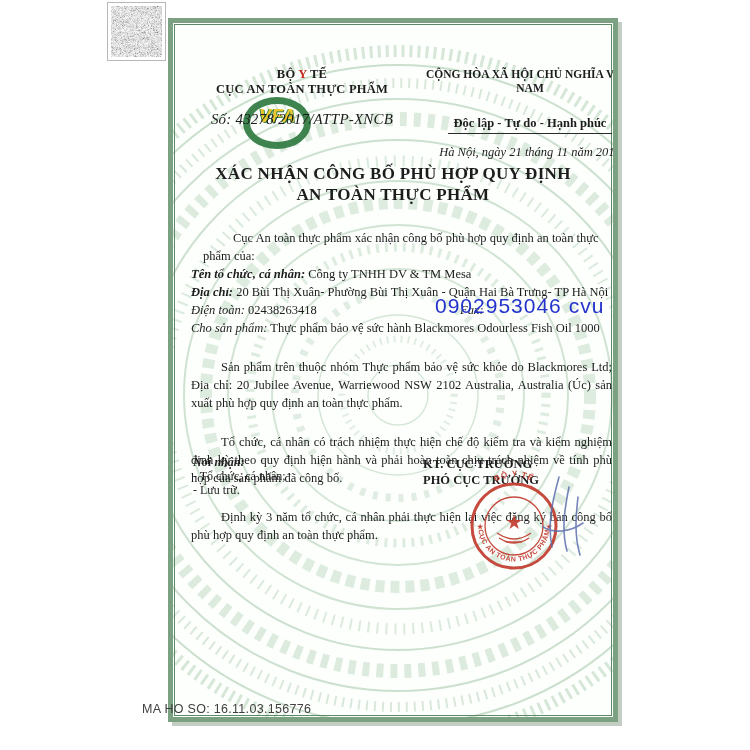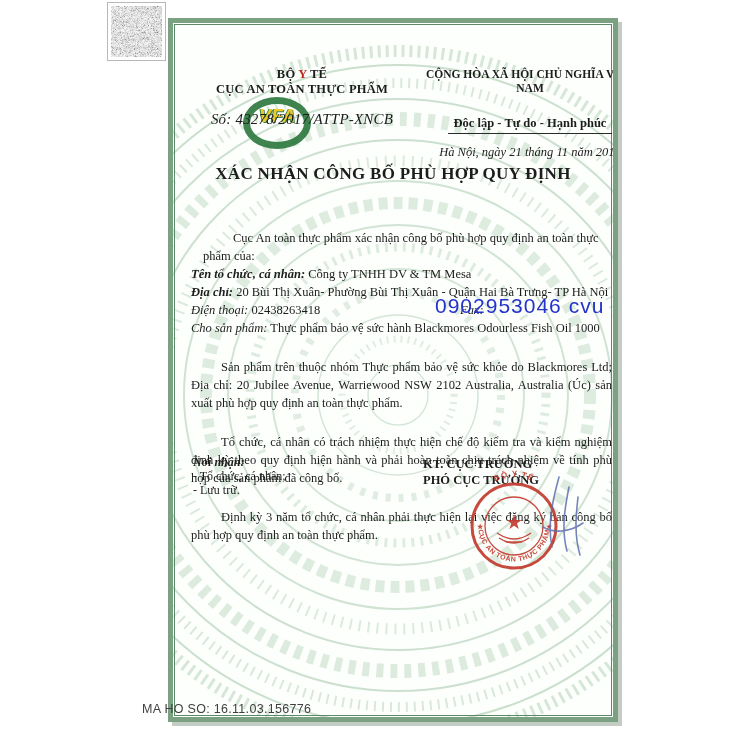--- a/index.html
+++ b/index.html
@@ -113,27 +113,28 @@
     </div>
 
     <div class="hdr-right">
       <div class="country">CỘNG HÒA XÃ HỘI CHỦ NGHĨA VIỆT NAM</div><br>
       <span class="motto">Độc lập - Tự do - Hạnh phúc</span>
       <div class="dateline">Hà Nội, ngày 21 tháng 11 năm 2017</div>
     </div>
 
     <div class="title">
       <div>XÁC NHẬN CÔNG BỐ PHÙ HỢP QUY ĐỊNH</div>
+      <div>AN TOÀN THỰC PHẨM</div>
     </div>
 
     <div class="bodytxt">
       <div class="indent">Cục An toàn thực phẩm xác nhận công bố phù hợp quy định an toàn thực phẩm của:</div>
       <div class="fieldrow"><span class="lblb">Tên tổ chức, cá nhân:</span> <span>Công ty TNHH DV &amp; TM Mesa</span></div>
       <div class="fieldrow"><span class="lblb">Địa chỉ:</span> <span>20 Bùi Thị Xuân- Phường Bùi Thị Xuân - Quận Hai Bà Trưng- TP  Hà Nội</span></div>
-      <div class="fieldrow"><span class="lbli">Điện thoại:</span> <span>02438263418</span><span class="fax">Fax:</span></div>
+      <div class="fieldrow"><span class="lbli">Điện toàn:</span> <span>02438263418</span><span class="fax">Fax:</span></div>
       <div class="fieldrow"><span class="lbli">Cho sản phẩm:</span> <span>Thực phẩm bảo vệ sức hành Blackmores Odourless Fish Oil 1000</span></div>
       <div class="para">Sản phẩm trên thuộc nhóm Thực phẩm bảo vệ sức khỏe do Blackmores Ltd; Địa chỉ: 20 Jubilee Avenue, Warriewood NSW 2102 Australia, Australia (Úc) sản xuất phù hợp quy định an toàn thực phẩm.</div>
       <div class="para">Tổ chức, cá nhân có trách nhiệm thực hiện chế độ kiểm tra và kiểm nghiệm định kỳ theo quy định hiện hành và phải hoàn toàn chịu trách nhiệm về tính phù hợp của sản phẩm đã công bố.</div>
       <div class="para">Định kỳ 3 năm tổ chức, cá nhân phải thực hiện lại việc đăng ký bản công bố phù hợp quy định an toàn thực phẩm.</div>
     </div>
 
     <div class="watermark">0902953046 cvu</div>
 
     <div class="recipients">
       <div class="cap">Nơi nhận:</div>

